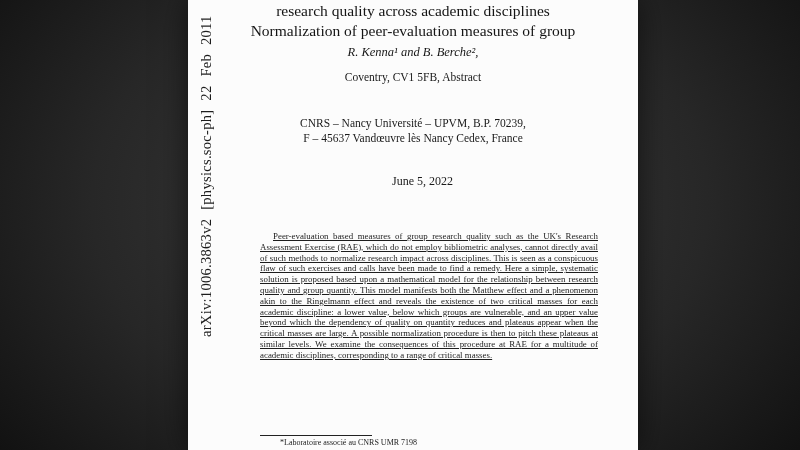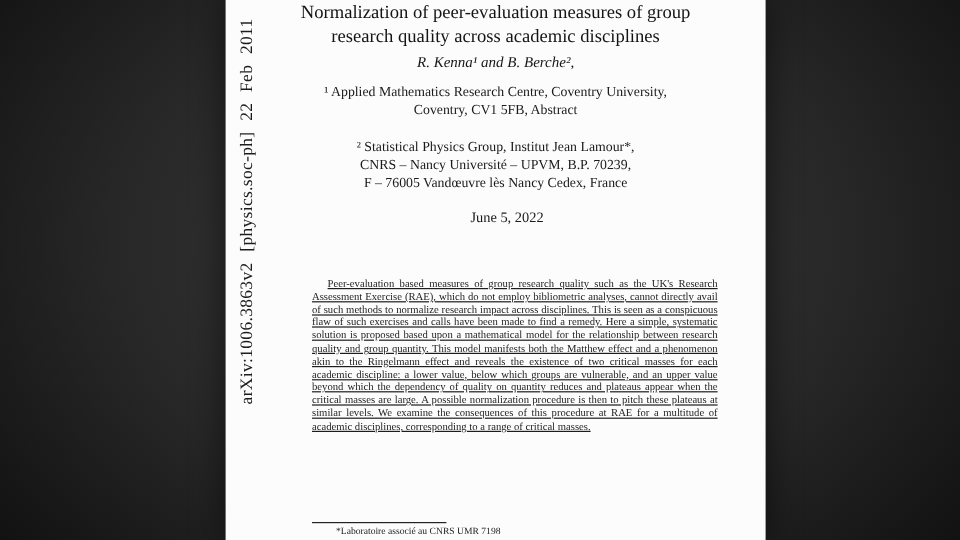--- a/index.html
+++ b/index.html
@@ -46,35 +46,33 @@
   .footnote { position: absolute; top: 438px; left: 72px; font-size: 8px; color: #222; margin-left: 20px; }
 </style>
 </head>
 <body>
 
 <div class="watermark">arXiv:1006.3863v2  [physics.soc-ph]  22 Feb 2011</div>
 
 <div class="page">
 
   <div class="title">
+    <div>research quality across academic disciplines</div>
     <div>Normalization of peer-evaluation measures of group</div>
-    <div>research quality across academic disciplines</div>
   </div>
 
   <div class="authors">R. Kenna¹ and B. Berche²,</div>
 
   <div class="affil1">
-    <div>¹ Applied Mathematics Research Centre, Coventry University,</div>
     <div>Coventry, CV1 5FB, Abstract</div>
   </div>
 
   <div class="affil2">
-    <div>² Statistical Physics Group, Institut Jean Lamour*,</div>
     <div>CNRS – Nancy Université – UPVM, B.P. 70239,</div>
-    <div>F – 76005 Vandœuvre lès Nancy Cedex, France</div>
+    <div>F – 45637 Vandœuvre lès Nancy Cedex, France</div>
   </div>
 
   <div class="date">June 5, 2022</div>
 
 
   <div class="abs-body">Peer-evaluation based measures of group research quality such as the UK's Research Assessment Exercise (RAE), which do not employ bibliometric analyses, cannot directly avail of such methods to normalize research impact across disciplines. This is seen as a conspicuous flaw of such exercises and calls have been made to find a remedy. Here a simple, systematic solution is proposed based upon a mathematical model for the relationship between research quality and group quantity. This model manifests both the Matthew effect and a phenomenon akin to the Ringelmann effect and reveals the existence of two critical masses for each academic discipline: a lower value, below which groups are vulnerable, and an upper value beyond which the dependency of quality on quantity reduces and plateaus appear when the critical masses are large. A possible normalization procedure is then to pitch these plateaus at similar levels. We examine the consequences of this procedure at RAE for a multitude of academic disciplines, corresponding to a range of critical masses.</div>
 
   <div class="foot-rule"></div>
   <div class="footnote">*Laboratoire associé au CNRS UMR 7198</div>
 

